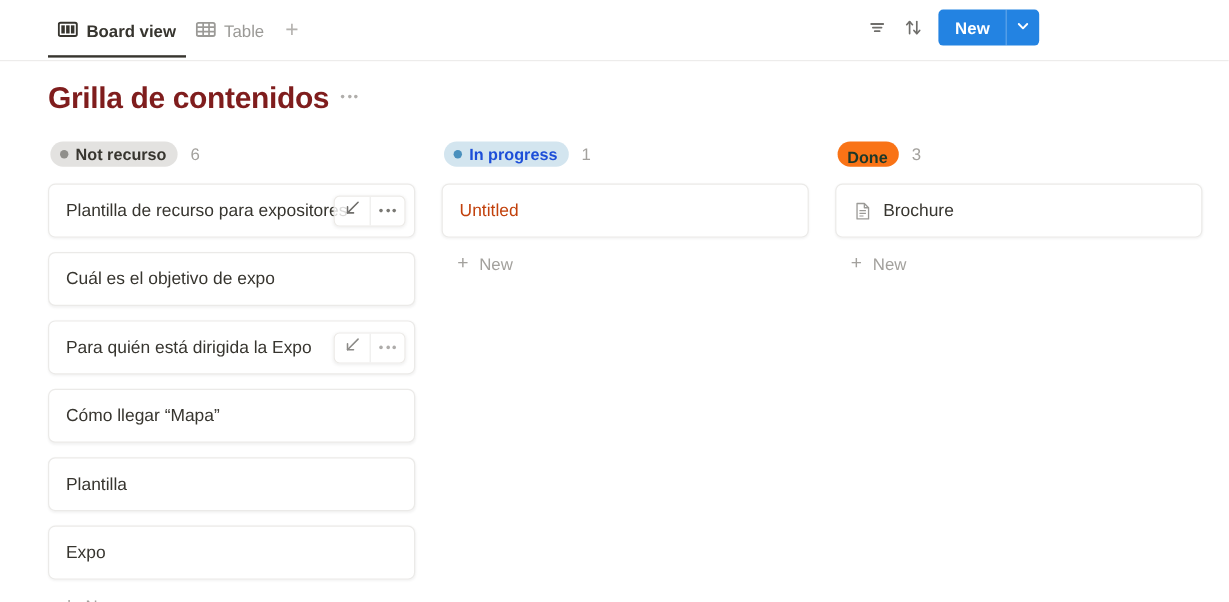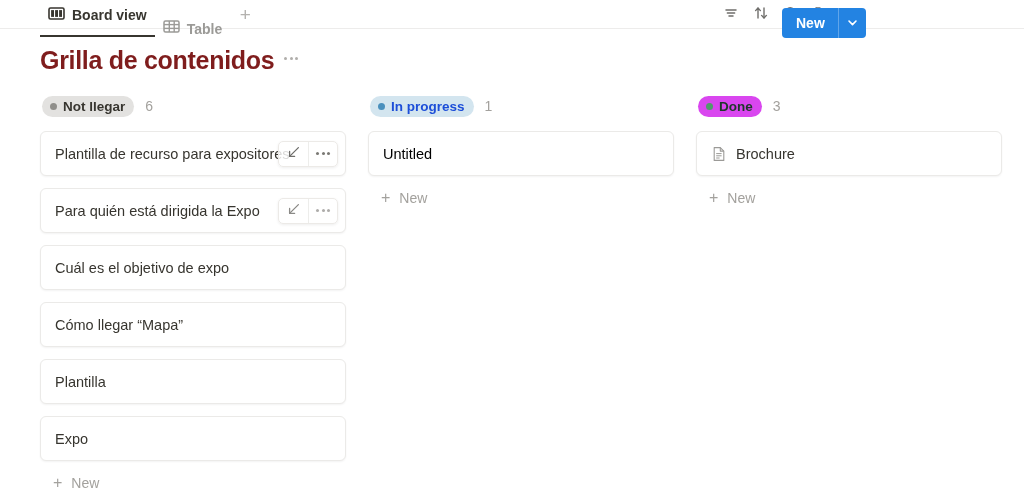--- a/index.html
+++ b/index.html
@@ -8,21 +8,21 @@
     height: 502px;
     background: #ffffff;
     font-family: "Liberation Sans", sans-serif;
     overflow: hidden;
     -webkit-font-smoothing: antialiased;
   }
 
   
   .tabbar {
     position: relative;
-    height: 29px;
+    height: 51px;
     display: flex;
     align-items: center;
   }
   .tabbar-underline {
     position: absolute;
     left: 0; right: 0; bottom: 0;
     height: 1px;
     background: #edeceb;
   }
   .tabs {
@@ -37,21 +37,21 @@
     align-items: center;
     gap: 7px;
     height: 45px;
     padding: 0 8px;
     font-size: 14px;
     position: relative;
     cursor: pointer;
     white-space: nowrap;
   }
   .tab.active { color: #37352f; font-weight: 700; }
-  .tab.inactive { color: #9b9a97; font-weight: 700; align-items: flex-end; }
+  .tab.inactive { color: #9b9a97; font-weight: 400; }
   .tab.active::after {
     content: "";
     position: absolute;
     left: 0; right: 0; bottom: 0;
     height: 2px;
     background: #37352f;
     z-index: 2;
   }
   .tab-add {
     display: flex;
@@ -183,21 +183,21 @@
   }
   .badge .dot {
     width: 7px; height: 7px;
     border-radius: 50%;
     display: block;
   }
   .badge.notstarted { background: #e3e2e0; color: #37352f; }
   .badge.notstarted .dot { background: #908f8b; }
   .badge.inprogress { background: #d3e5ef; color: #1d4ed8; }
   .badge.inprogress .dot { background: #4a90bd; }
-  .badge.done { background: #d946ef; color: #1c3829; }
+  .badge.done { background: #f97316; color: #1c3829; flex-direction: column; }
   .badge.done .dot { background: #4f9c6b; }
   .col-count { font-size: 14px; color: #a3a19d; }
 
   .cards { display: flex; flex-direction: column; gap: 12px; }
   .card {
     position: relative;
     background: #ffffff;
     border: 1px solid #ebeae8;
     border-radius: 6px;
     box-shadow: 0 1px 2px rgba(15,15,15,.05);
@@ -214,21 +214,21 @@
     gap: 9px;
     min-width: 0;
     width: 100%;
   }
   .card-title {
     font-size: 14.5px;
     color: #37352f;
     white-space: nowrap;
     overflow: hidden;
   }
-  .card-title.placeholder { color: #000000; }
+  .card-title.placeholder { color: #c2410c; }
 
   .page-icon { flex: 0 0 16px; width: 16px; height: 16px; display: block; }
 
   
   .card-actions {
     position: absolute;
     right: 7px;
     top: 50%;
     transform: translateY(-50%);
     display: flex;
@@ -383,21 +383,21 @@
       <i></i>
   </div>
 </div>
 
 <div class="board">
 
   <div class="column">
     <div class="col-head">
       <span class="badge notstarted">
         <span class="dot"></span>
-        <span>Not llegar</span>
+        <span>Not recurso</span>
       </span>
       <span class="col-count">6</span>
     </div>
 
     <div class="cards">
       <div class="card">
         <div class="card-inner">
           <span class="card-title">Plantilla de recurso para expositores</span>
         </div>
         <div class="card-actions">
@@ -414,20 +414,26 @@
                 <i></i>
                 <i></i>
                 <i></i>
               </span>
           </div>
         </div>
       </div>
 
       <div class="card">
         <div class="card-inner">
+          <span class="card-title">Cuál es el objetivo de expo</span>
+        </div>
+      </div>
+
+      <div class="card">
+        <div class="card-inner">
           <span class="card-title">Para quién está dirigida la Expo</span>
         </div>
         <div class="card-actions faint">
           <div class="ca-btn">
             <span>
               <svg width="14" height="14" viewBox="0 0 14 14">
                 <line x1="2.6" y1="11.4" x2="11.4" y2="2.6" stroke="#8b8a87" stroke-width="1.3" stroke-linecap="round"></line>
                 <polyline points="2.6,6.4 2.6,11.4 7.6,11.4" fill="none" stroke="#8b8a87" stroke-width="1.3" stroke-linecap="round" stroke-linejoin="round"></polyline>
               </svg>
             </span>
@@ -437,26 +443,20 @@
                 <i></i>
                 <i></i>
                 <i></i>
               </span>
           </div>
         </div>
       </div>
 
       <div class="card">
         <div class="card-inner">
-          <span class="card-title">Cuál es el objetivo de expo</span>
-        </div>
-      </div>
-
-      <div class="card">
-        <div class="card-inner">
           <span class="card-title">Cómo llegar “Mapa”</span>
         </div>
       </div>
 
       <div class="card">
         <div class="card-inner">
           <span class="card-title">Plantilla</span>
         </div>
       </div>
 

